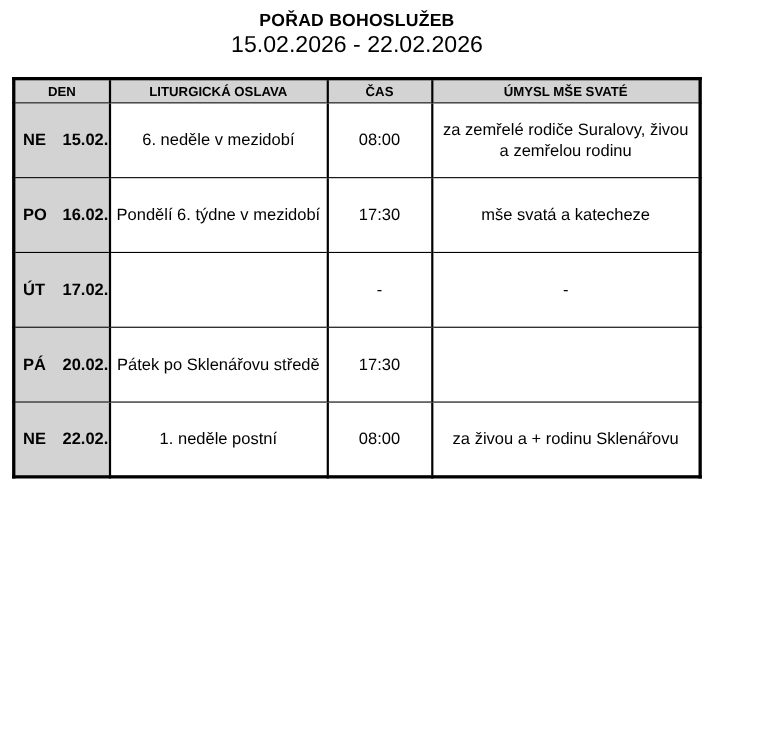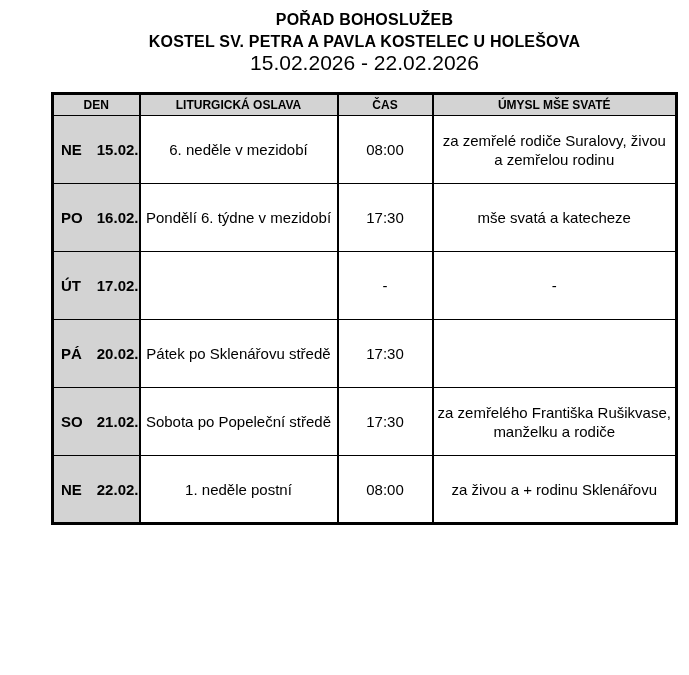--- a/index.html
+++ b/index.html
@@ -14,21 +14,20 @@
     background: var(--page-bg);
     color: var(--text-c);
     font-family: "Liberation Sans", sans-serif;
   }
   .page {
     width: 649px;
     height: 675px;
     background: var(--page-bg);
     padding-top: 9px;
     overflow: hidden;
-    margin-left: 40px;
   }
   .titles { text-align: center; }
   .title-line {
     font-size: 16px;
     font-weight: bold;
     line-height: 22px;
     letter-spacing: 0.2px;
   }
   .date-line {
     font-size: 21px;
@@ -80,21 +79,20 @@
     padding: 0 0 0 7px;
     width: 100%;
   }
 </style>
 </head>
 <body>
 
 <div class="page">
   <div class="titles">
     <div class="title-line">POŘAD BOHOSLUŽEB</div>
-    <div class="title-line">KOSTEL SV. PETRA A PAVLA KOSTELEC U HOLEŠOVA</div>
     <div class="date-line">15.02.2026 - 22.02.2026</div>
   </div>
 
   <table class="schedule">
     <colgroup>
       <col class="c-den">
         <col class="c-lit">
         <col class="c-cas">
         <col class="c-umy">
     </colgroup>
@@ -150,31 +148,20 @@
       <div class="day-wrap">
         <span>PÁ</span>
         <span>20.02.</span>
       </div>
     </td>
     <td>Pátek po Sklenářovu středě</td>
     <td>17:30</td>
     <td></td>
   </tr>
 
-  <tr>
-    <td class="day-cell">
-      <div class="day-wrap">
-        <span>SO</span>
-        <span>21.02.</span>
-      </div>
-    </td>
-    <td>Sobota po Popeleční středě</td>
-    <td>17:30</td>
-    <td>za zemřelého Františka Rušikvase, manželku a rodiče</td>
-  </tr>
 
   <tr>
     <td class="day-cell">
       <div class="day-wrap">
         <span>NE</span>
         <span>22.02.</span>
       </div>
     </td>
     <td>1. neděle postní</td>
     <td>08:00</td>

